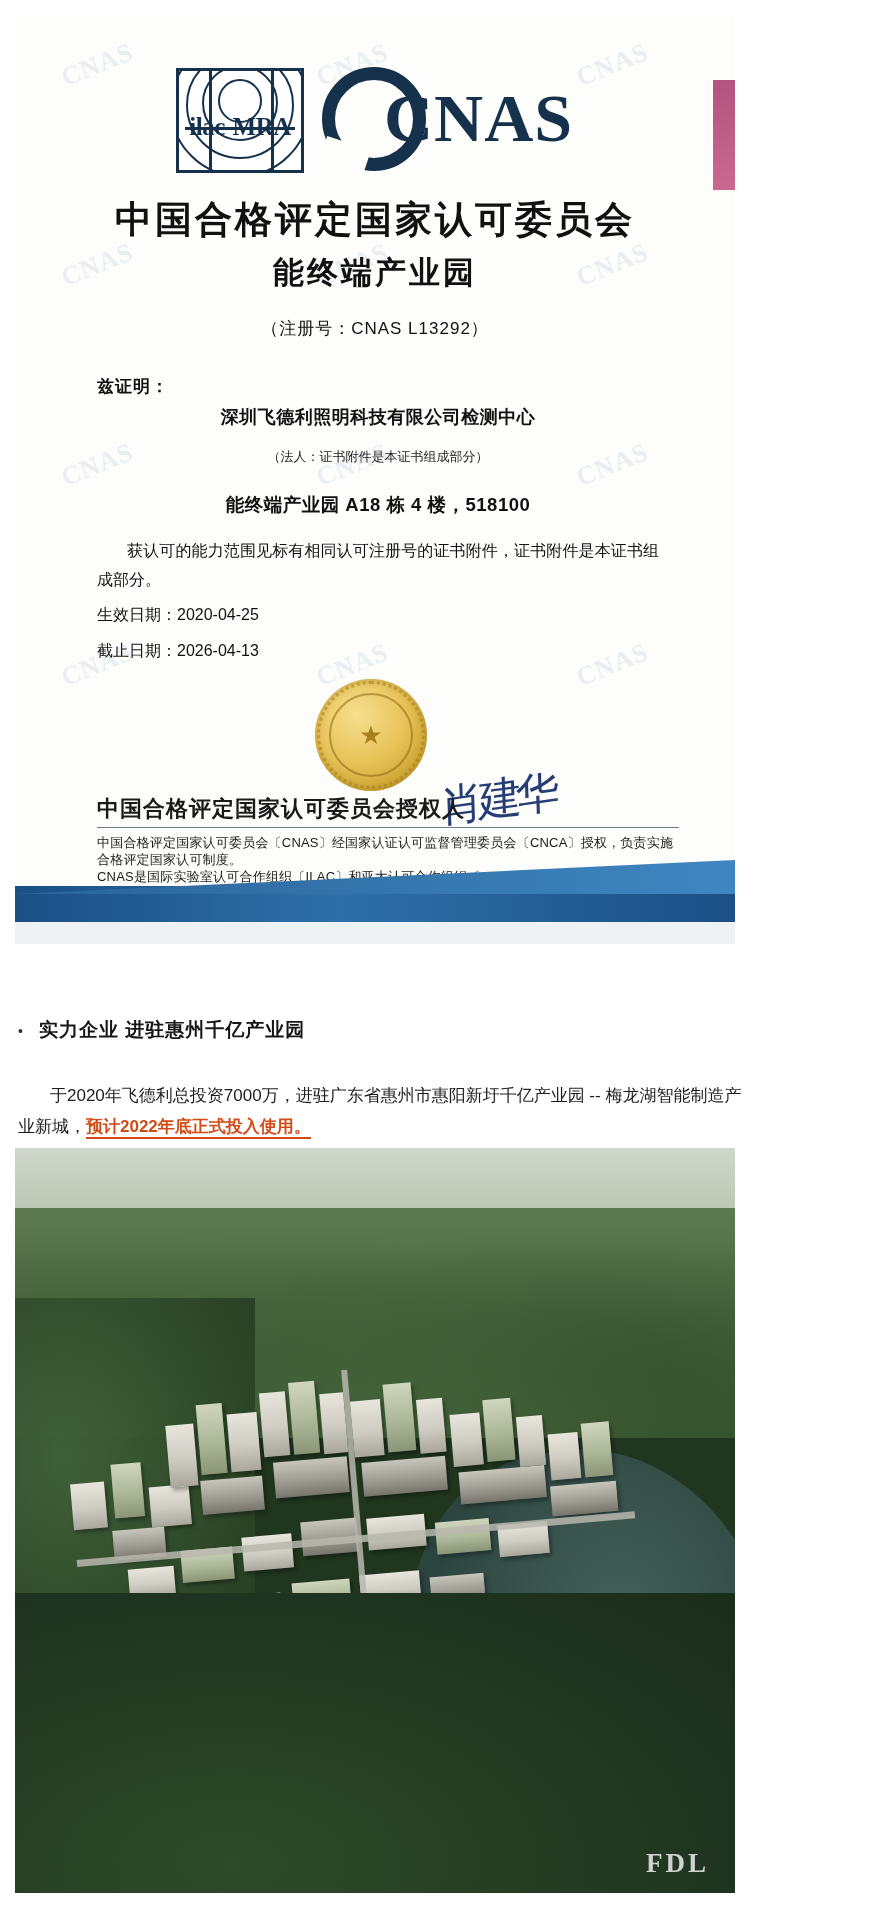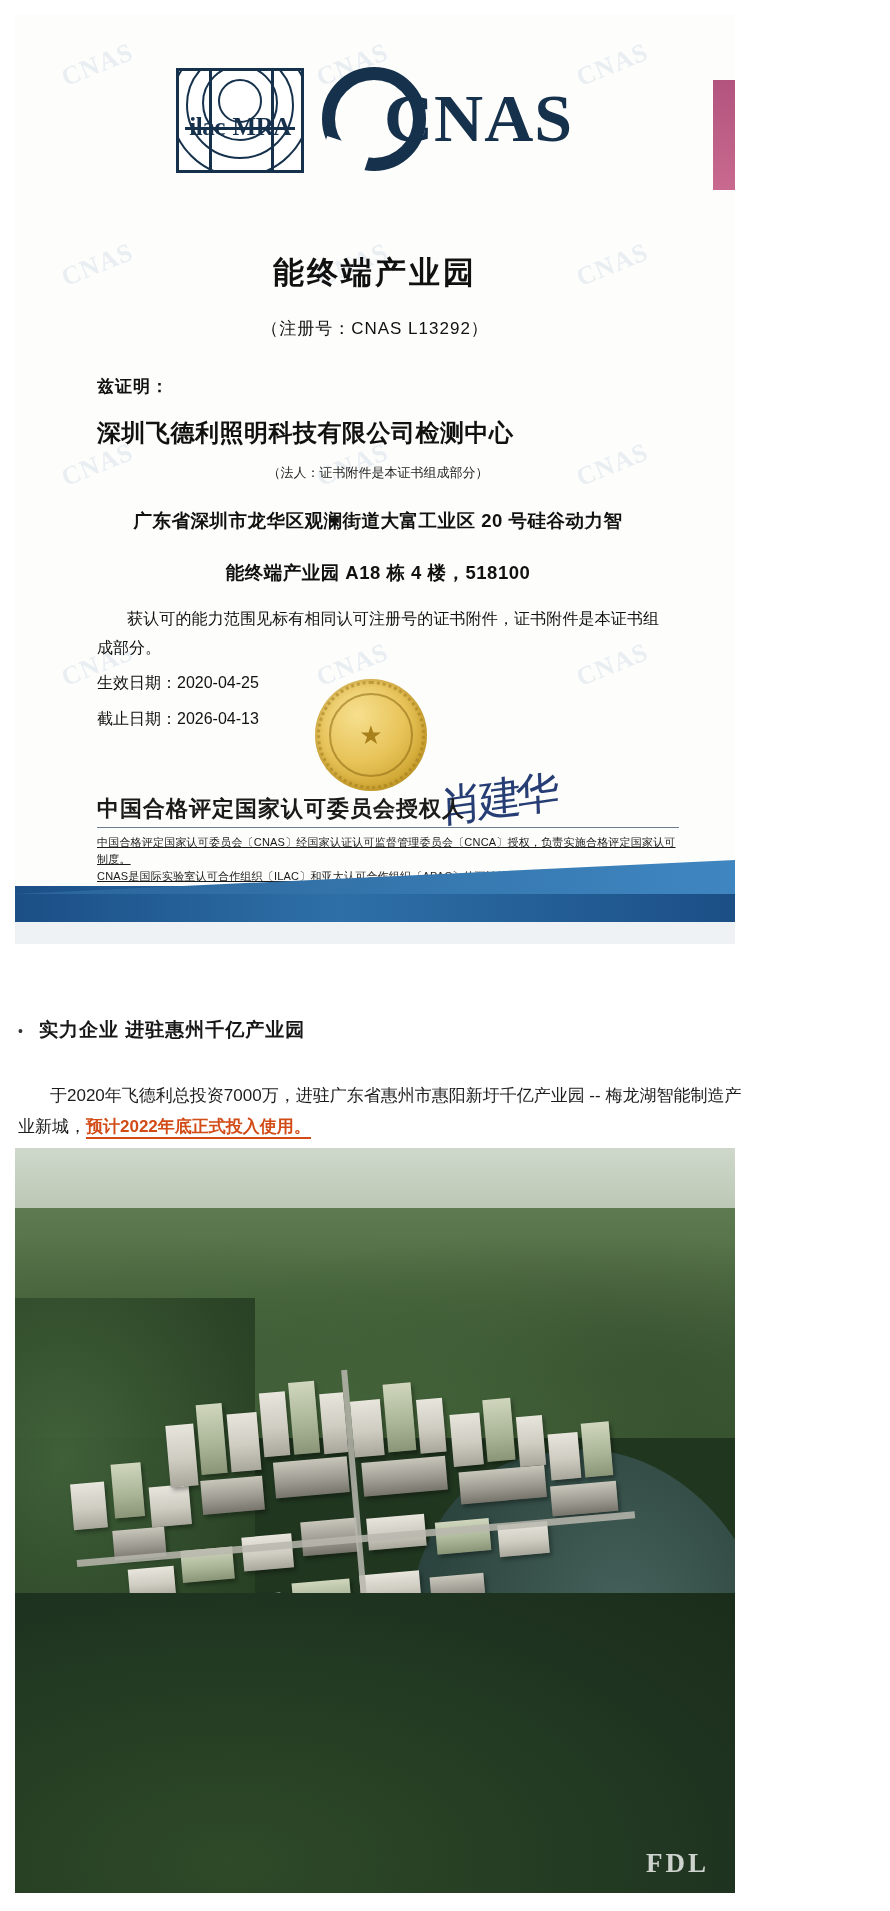--- a/index.html
+++ b/index.html
@@ -184,24 +184,23 @@
     font-size: 16.5px;
     line-height: 30px;
     color: #111;
   }
   .lbl-hereby {
     font-weight: bold;
     font-size: 17px;
     letter-spacing: 1px;
   }
   .org-name {
-    margin-top: 16px;
-    text-align: left;
-    font-weight: bold;
-    font-size: 24px;
+    text-align: center;
+    font-weight: bold;
+    font-size: 18px;
     letter-spacing: 0.5px;
   }
   .legal-person {
     margin-top: 10px;
     text-align: center;
     font-size: 13px;
     color: #222;
   }
   .addr {
     margin-top: 14px;
@@ -273,25 +272,24 @@
     transform: rotate(-8deg) skewX(-6deg);
     letter-spacing: -6px;
     opacity: .93;
   }
 
   .fine-print {
     position: absolute;
     left: 82px;
     top: 820px;
     width: 580px;
-    font-size: 11px;
+    font-size: 13px;
     line-height: 17px;
     color: #1a1a1a;
     letter-spacing: 0.2px;
-    text-decoration: underline;
   }
   .fine-print .b { font-weight: bold; }
   .cert-rule {
     position: absolute;
     left: 82px;
     right: 56px;
     top: 813px;
     height: 1px;
     background: #6b7f91;
   }
@@ -472,28 +470,28 @@
         <div class="vline v2"></div>
         <div class="ilac-text">ilac-MRA</div>
         <div class="ilac-strike"></div>
       </div>
       <div class="cnas-logo">
         <div class="ring"></div>
         <div class="word">CNAS</div>
       </div>
     </div>
 
+    <div class="cert-title">中国合格评定国家认可委员会</div>
     <div class="cert-subtitle">能终端产业园</div>
     <div class="cert-regno">（注册号：CNAS L13292）</div>
 
     <div class="body-block">
       <div class="lbl-hereby">兹证明：</div>
       <div class="org-name">深圳飞德利照明科技有限公司检测中心</div>
       <div class="legal-person">（法人：证书附件是本证书组成部分）</div>
-      <div class="addr">广东省深圳市龙华区观澜街道大富工业区 20 号硅谷动力智</div>
       <div class="addr">能终端产业园 A18 栋 4 楼，518100</div>
       <div class="para"><span class="ind">获认可的能力范围见标有相同认可注册号的证书附件，证书附件是本证书组成部分。</span></div>
       <div class="dates">
         <span>生效日期：</span><span>2020-04-25</span>
       </div>
       <div class="dates">
         <span>截止日期：</span><span>2026-04-13</span>
       </div>
     </div>
 

